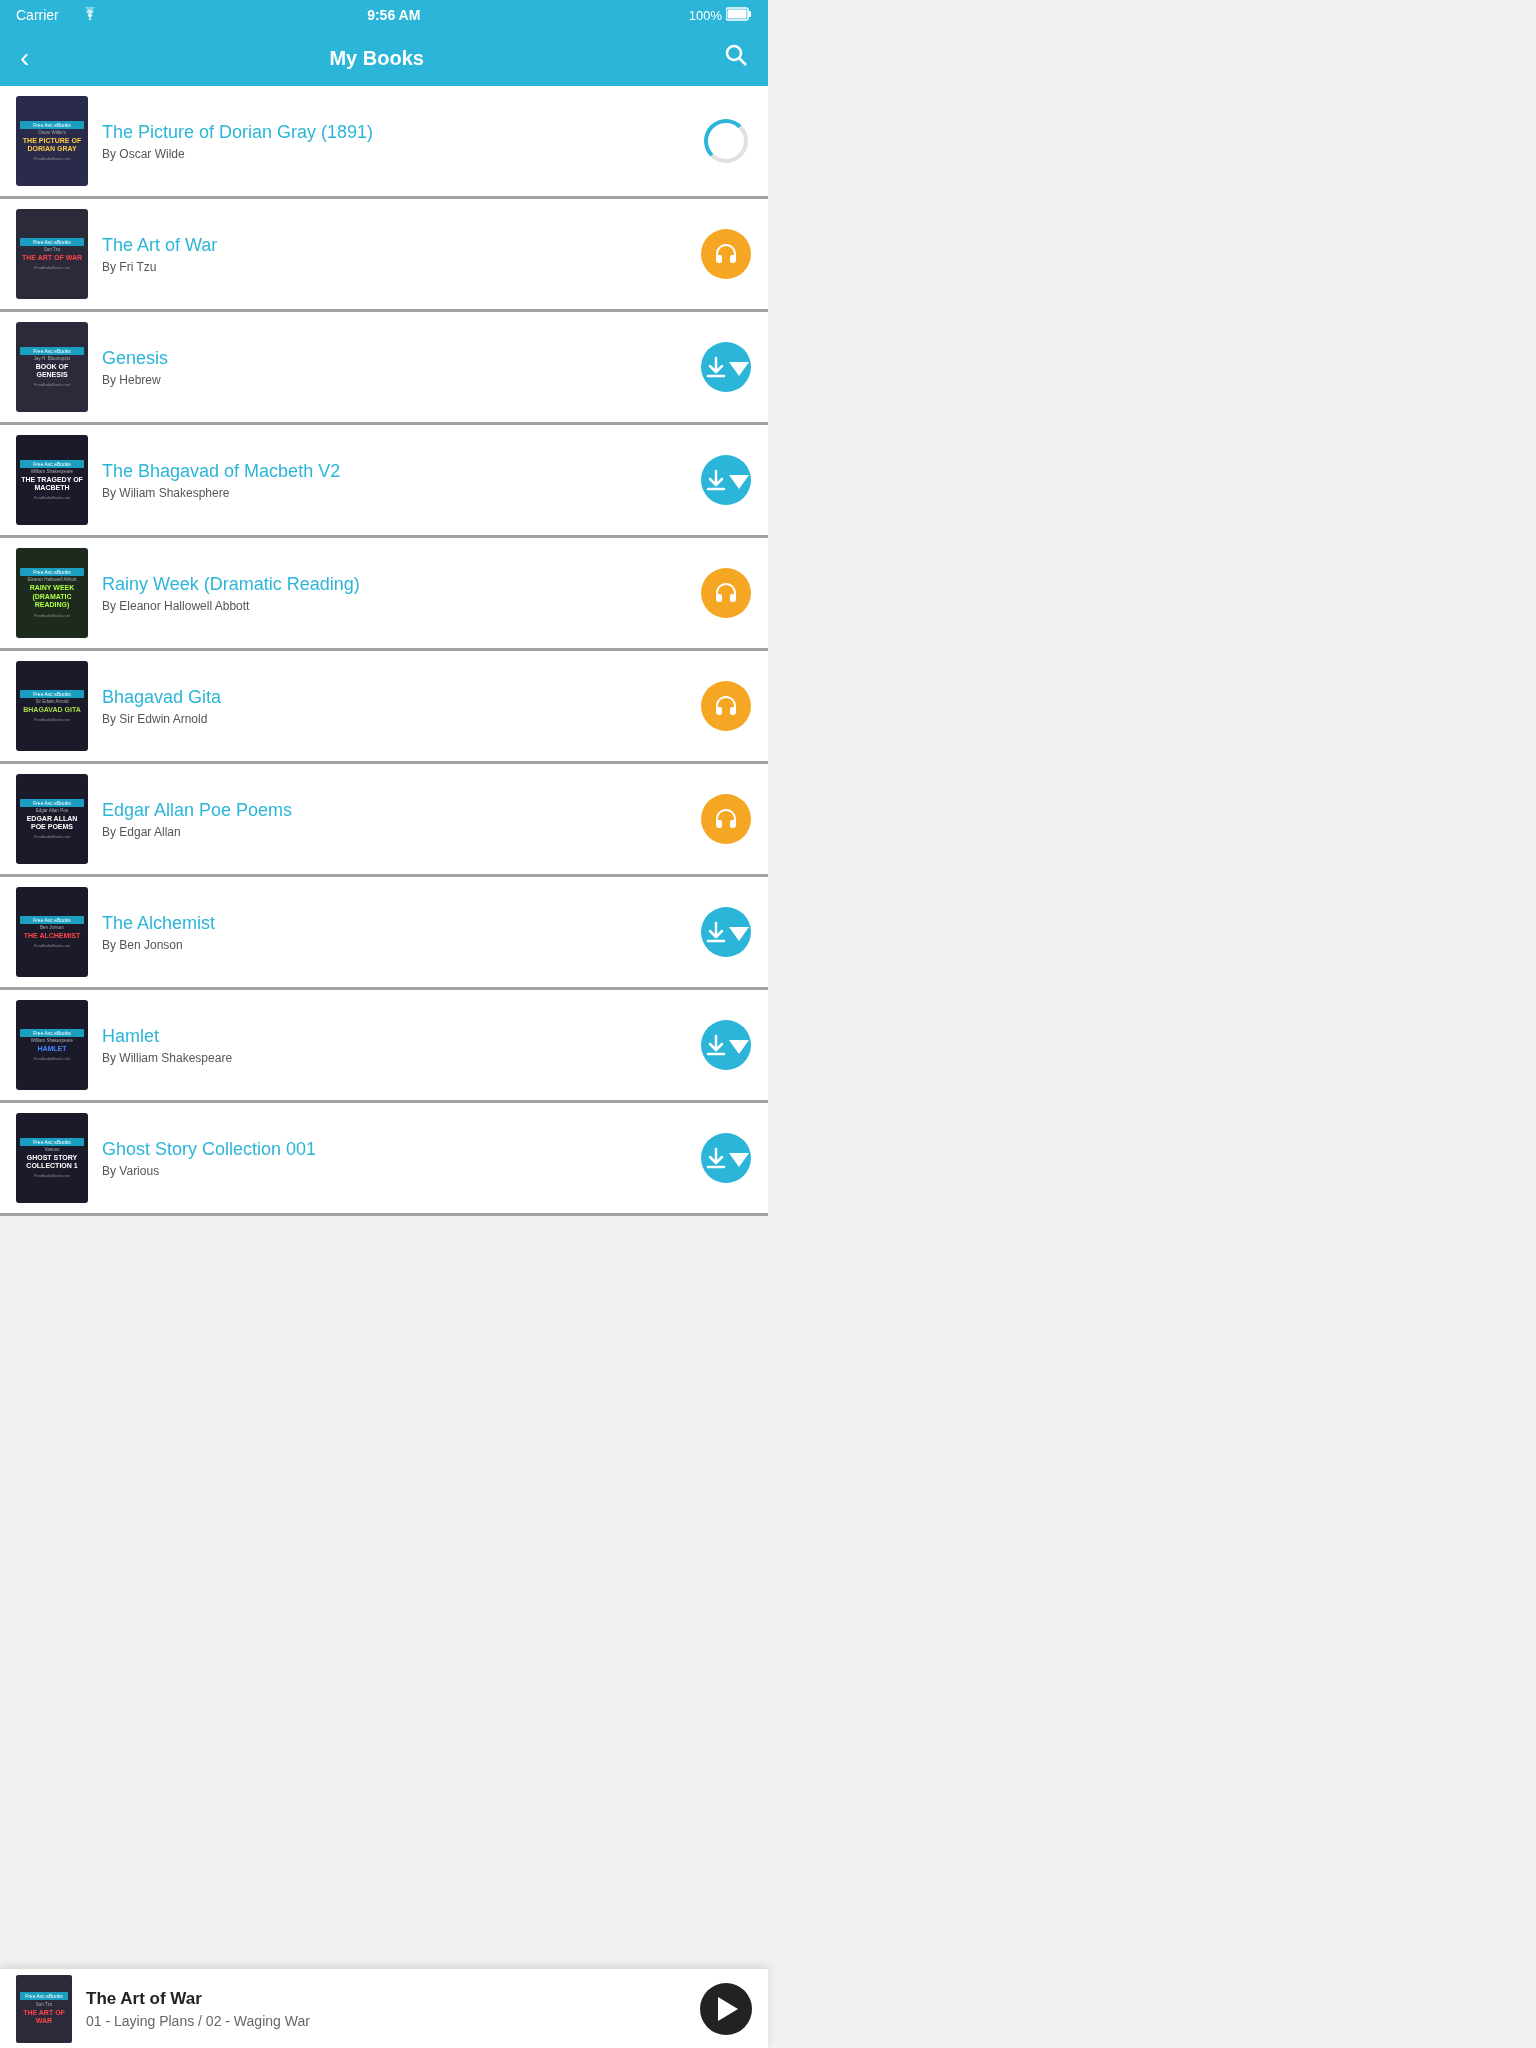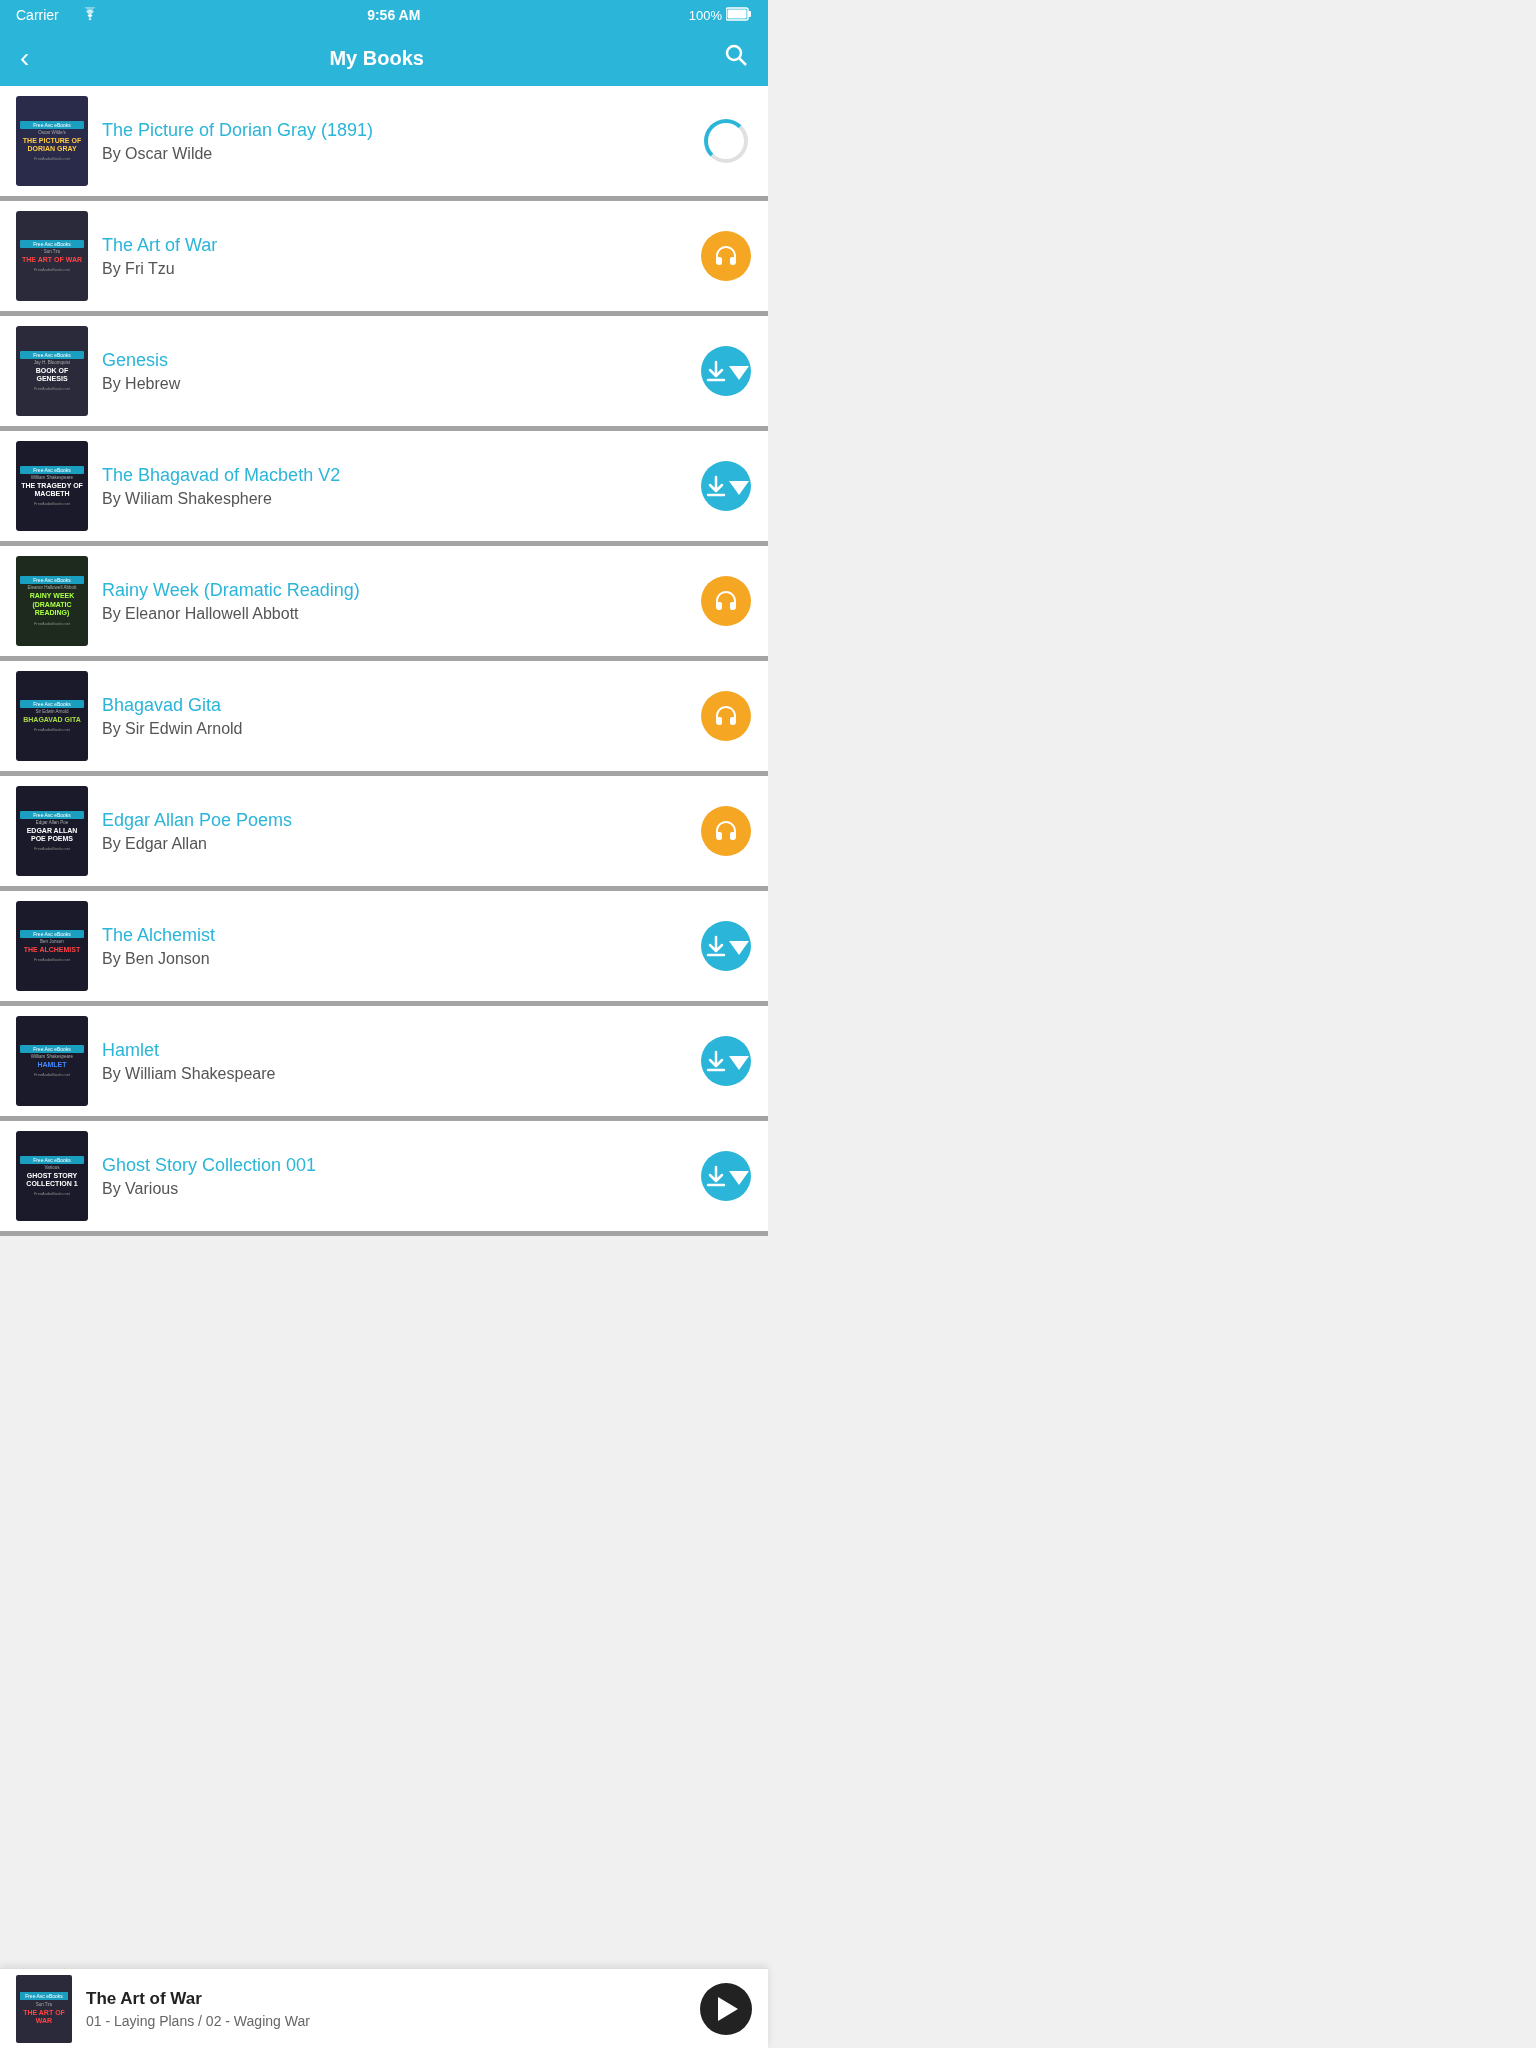--- a/index.html
+++ b/index.html
@@ -55,21 +55,21 @@
 
     
     .book-list {
       background: white;
       flex: 1;
     }
 
     .book-item {
       display: flex;
       align-items: center;
-      border-bottom: 5px solid #a3a3a3;
+      border-bottom: 3px solid #a3a3a3;
       padding: 10px 16px;
       background: white;
       min-height: 100px;
     }
 
     .book-cover {
       width: 72px;
       height: 90px;
       flex-shrink: 0;
       margin-right: 14px;
@@ -94,21 +94,21 @@
     }
 
     .book-title {
       font-size: 18px;
       font-weight: 400;
       color: #2bb5d8;
       margin-bottom: 4px;
     }
 
     .book-author {
-      font-size: 16px;
+      font-size: 12px;
       color: #555;
     }
 
     .book-action {
       flex-shrink: 0;
       width: 52px;
       height: 52px;
       display: flex;
       align-items: center;
       justify-content: center;

